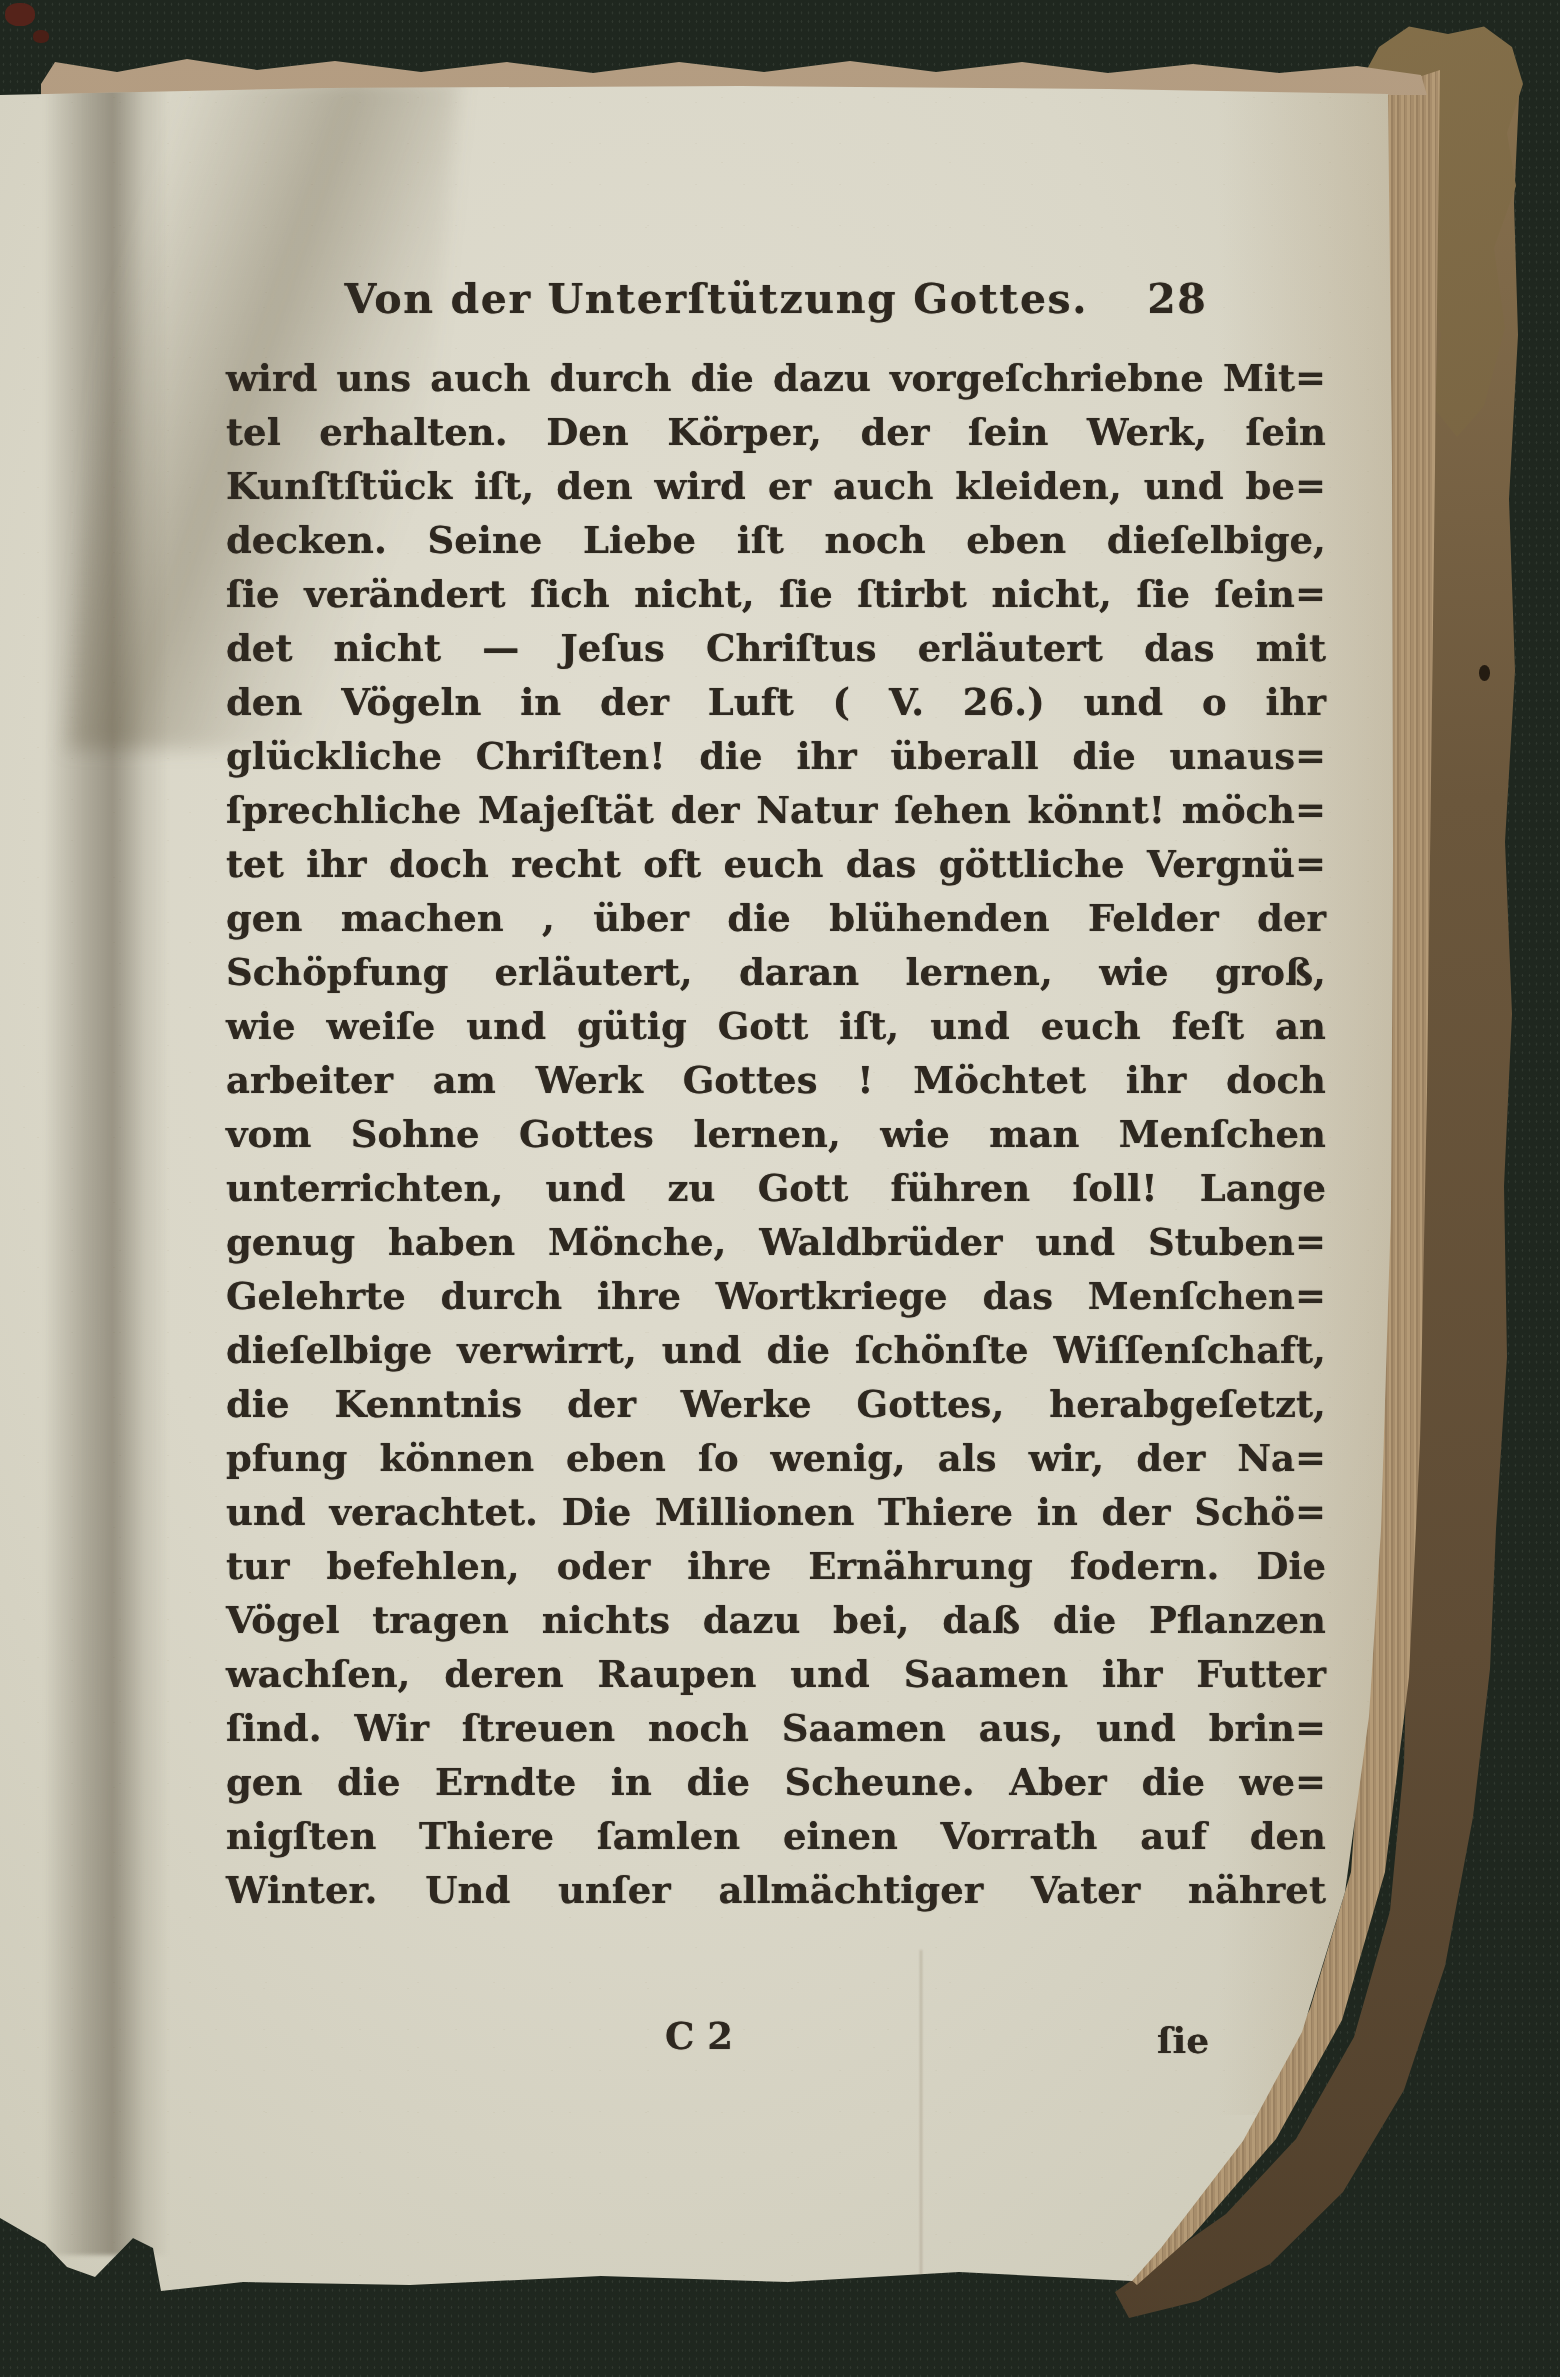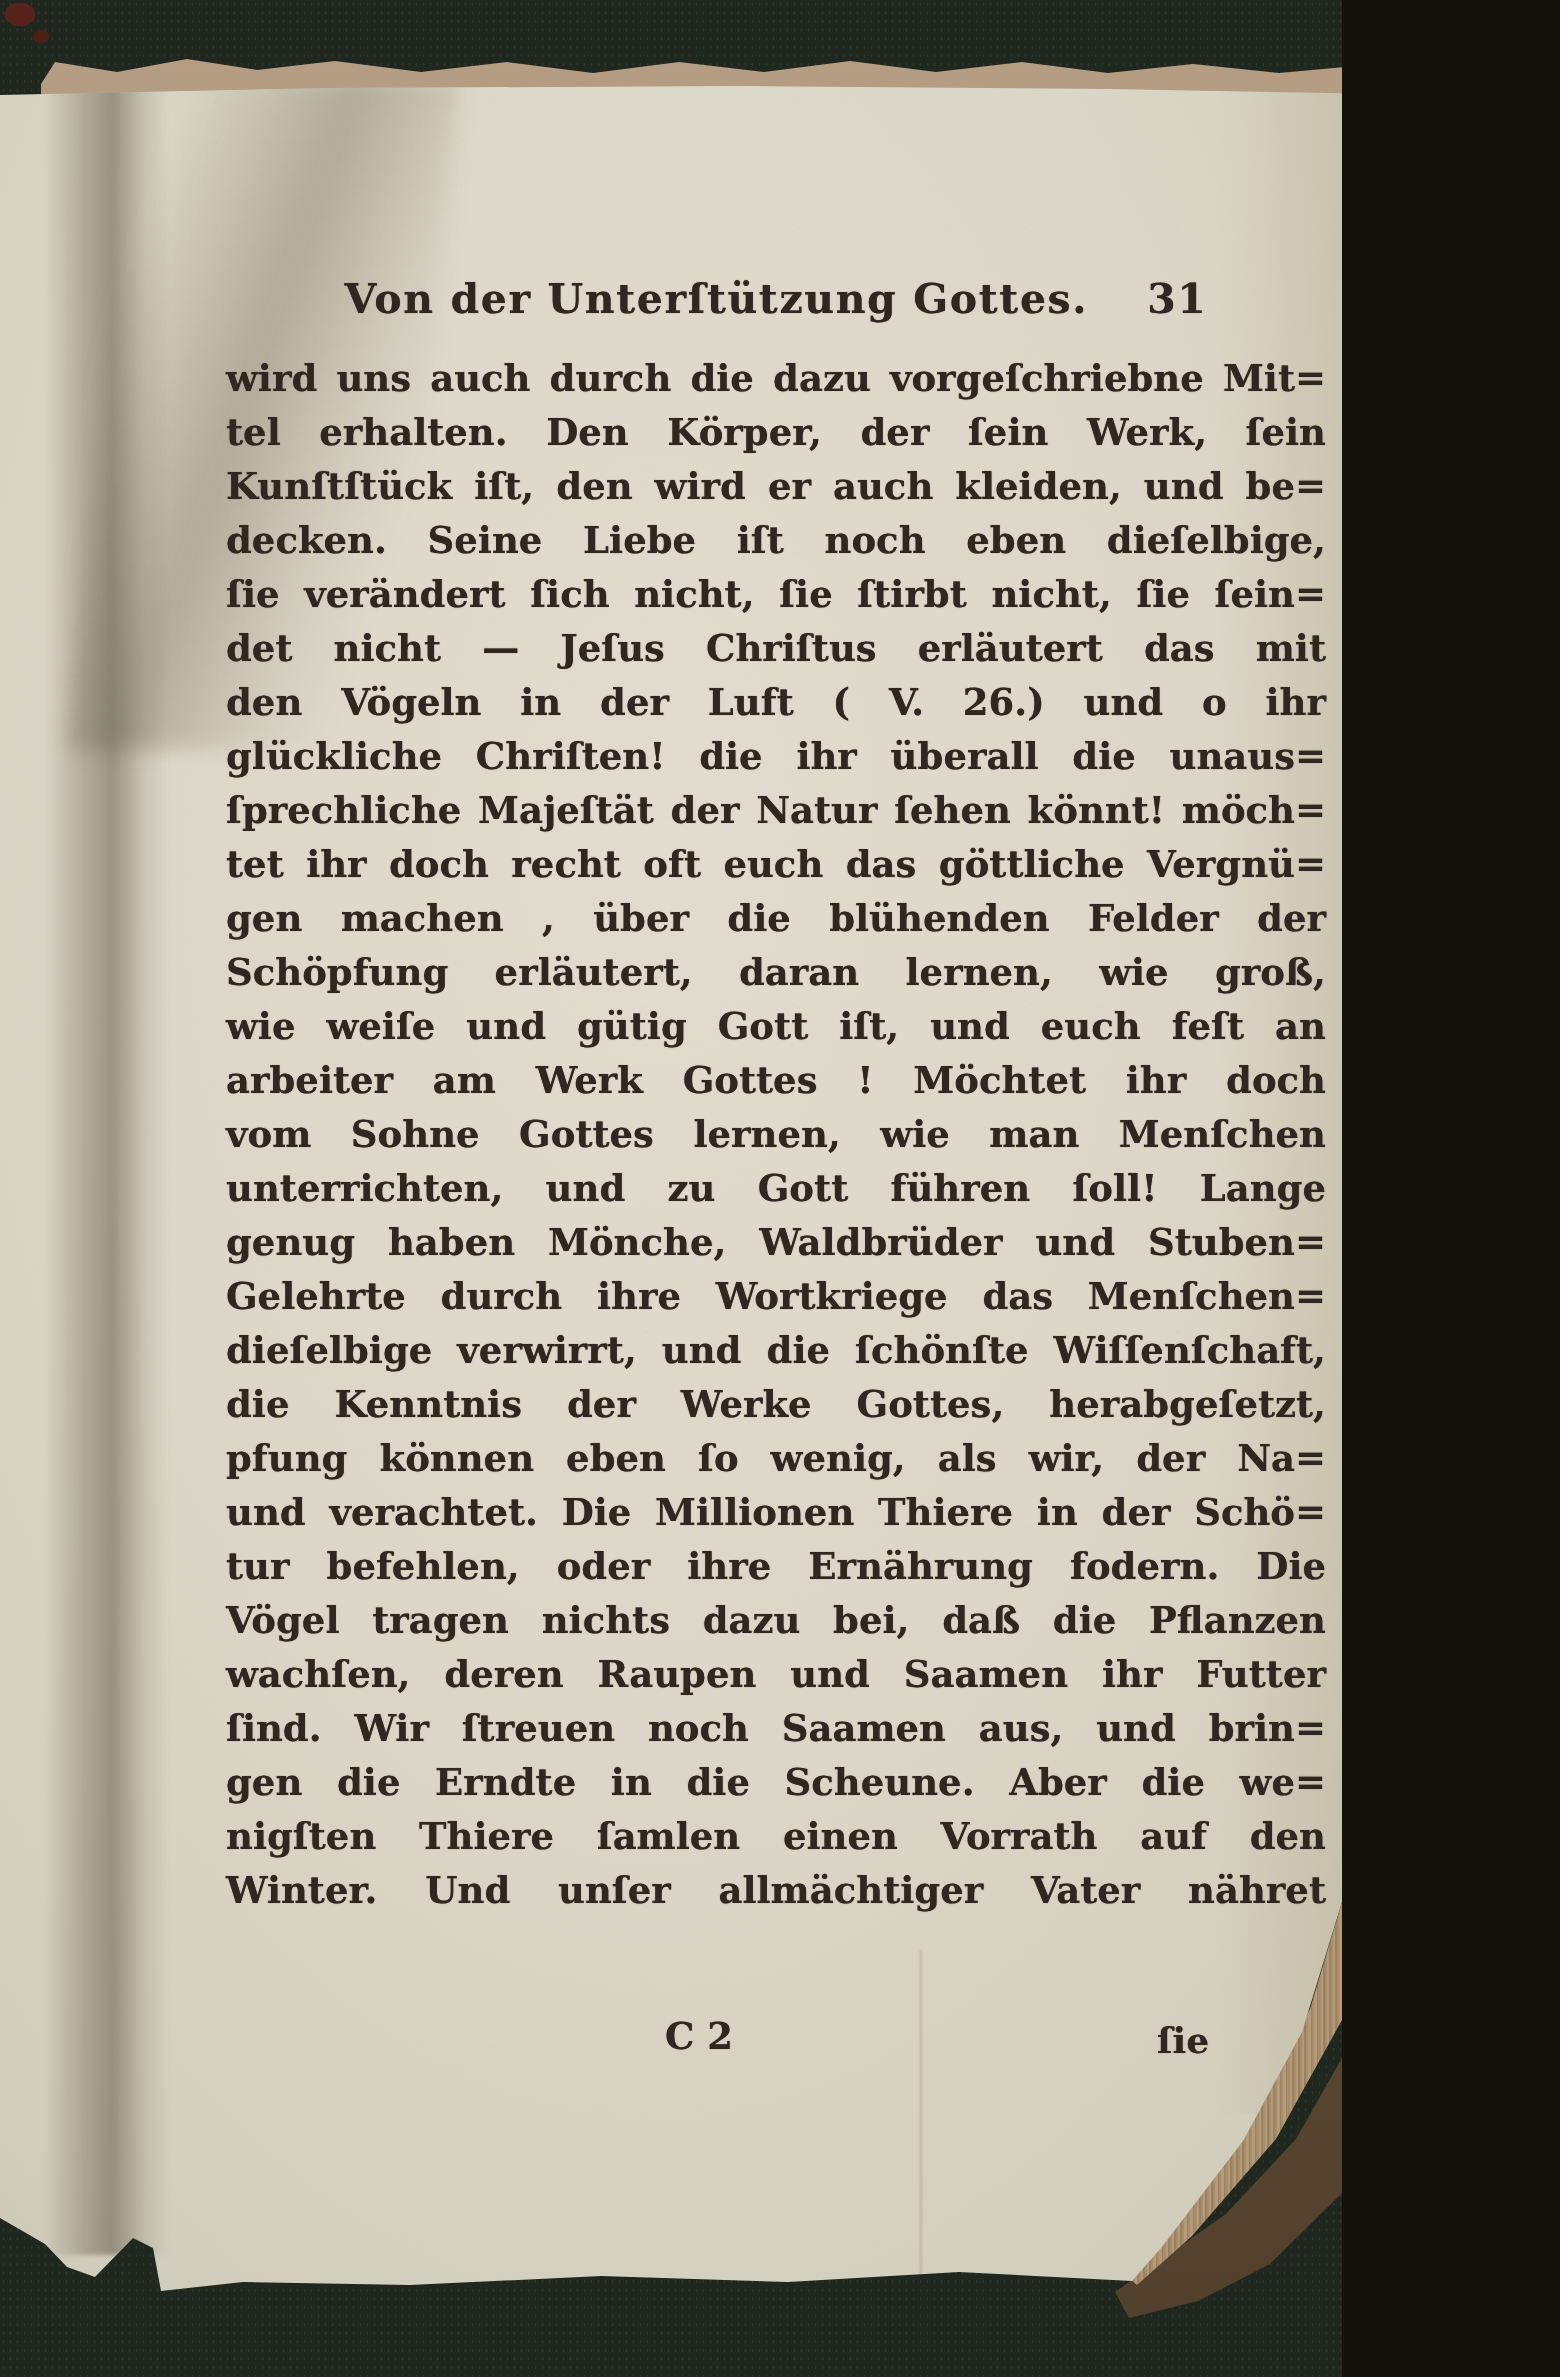--- a/index.html
+++ b/index.html
@@ -1,17 +1,17 @@
 <!DOCTYPE html>
 <html style="font-size:12.5px"><head>
 <meta charset="utf-8">
 <style>
   html,body{margin:0;padding:0;background:#15120e;}
   .stage{
-    position:relative;width:1342px;height:2377px;overflow:hidden;
+    position:relative;width:1560px;height:2377px;overflow:hidden;
     background-color:#1f271f;
     background-image:
       radial-gradient(rgba(190,200,180,0.10) 0.8px, transparent 1.1px),
       radial-gradient(rgba(140,150,130,0.08) 0.8px, transparent 1px);
     background-size:7px 8.6px,10px 5.5px;
     font-family:"DejaVu Serif","Liberation Serif",serif;
   }
   .abs{position:absolute;}
 
   
@@ -100,21 +100,21 @@
   <div class="abs deckle-top"></div>
 
   <div class="abs page">
     <div class="abs gutter-shadow"></div>
     <div class="abs fold-shadow"></div>
     <div class="abs right-tint"></div>
     <div class="abs page-crease"></div>
 
     <div class="abs header-row print">
       <span>Von der Unterſtützung Gottes.</span>
-      <span>31</span>
+      <span>28</span>
     </div>
 
     <div class="abs body-text print">
 
     <div class="line">wird uns auch durch die dazu vorgeſchriebne Mit=</div>
         <div class="line">tel erhalten. Den Körper, der ſein Werk, ſein</div>
         <div class="line">Kunſtſtück iſt, den wird er auch kleiden, und be=</div>
         <div class="line">decken. Seine Liebe iſt noch eben dieſelbige,</div>
         <div class="line">ſie verändert ſich nicht, ſie ſtirbt nicht, ſie ſein=</div>
         <div class="line">det nicht — Jeſus Chriſtus erläutert das mit</div>

